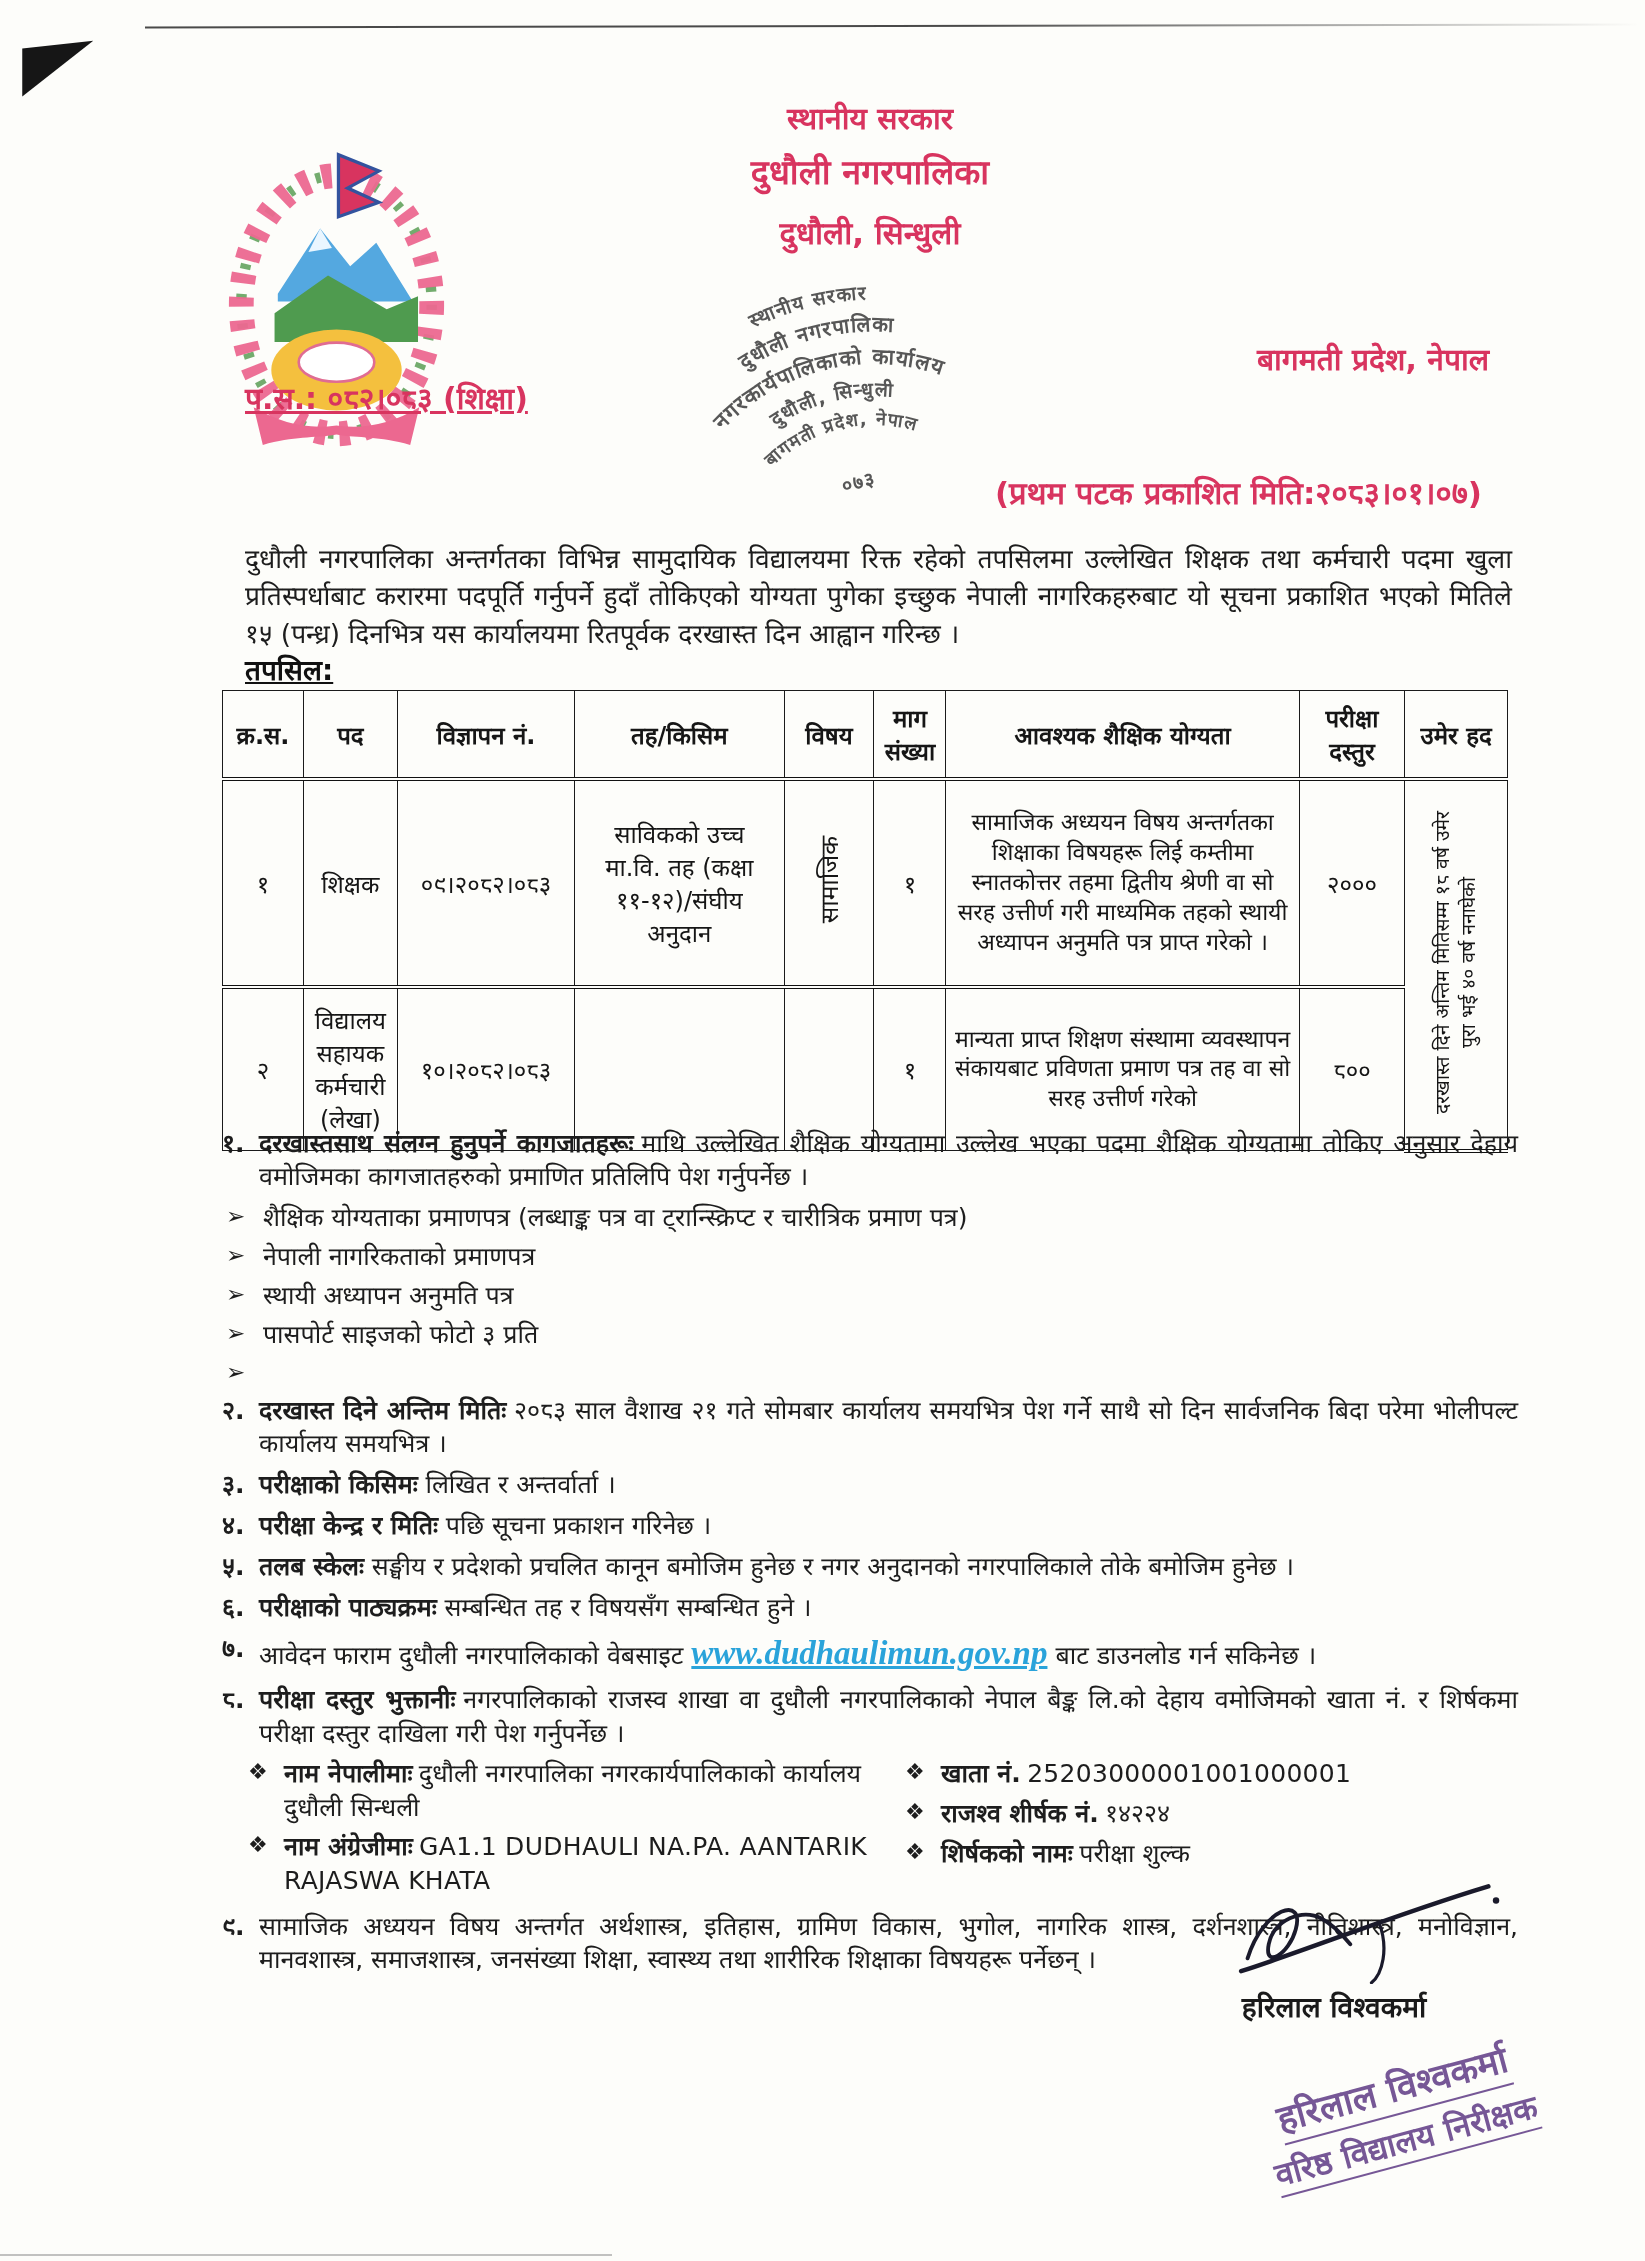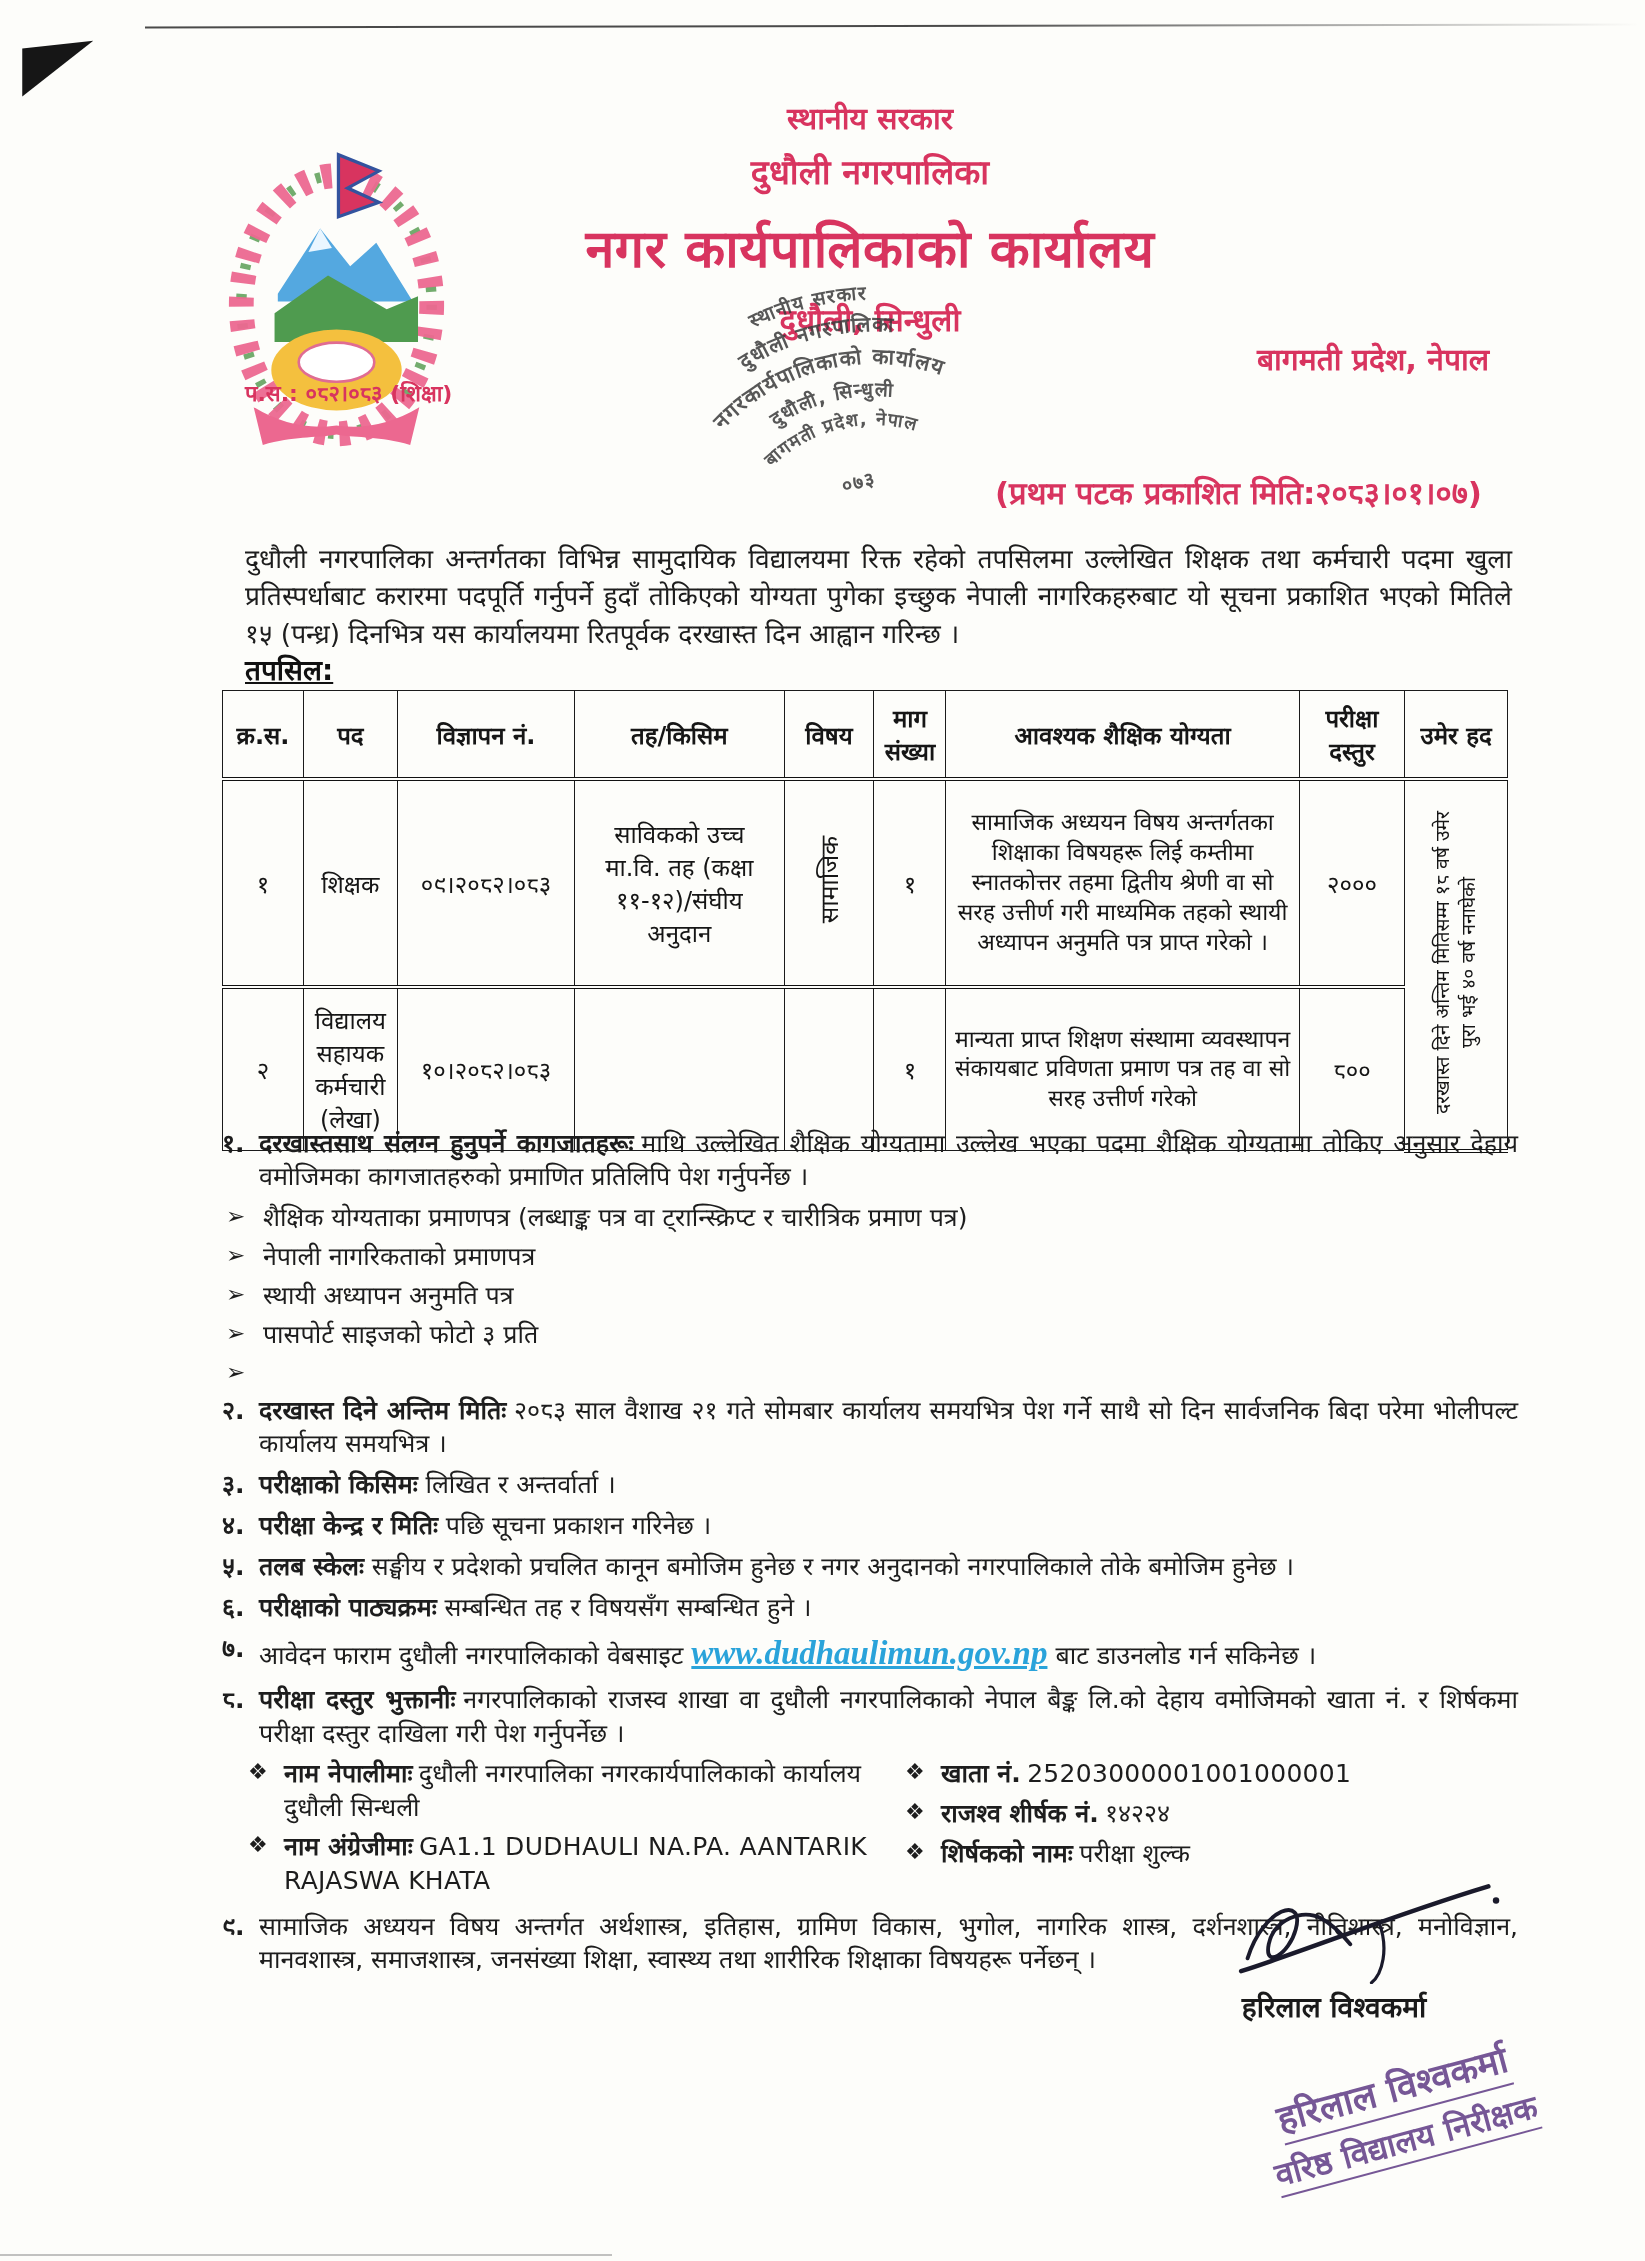--- a/index.html
+++ b/index.html
@@ -30,21 +30,21 @@
   .lh-muni{font-size:34px;font-weight:600;margin-bottom:17px;}
   .lh-office{font-size:52px;font-weight:800;margin-bottom:15.5px;letter-spacing:0.6px;}
   .lh-place{font-size:31px;font-weight:600;}
 
   .province{
     position:absolute;left:1212px;top:338px;width:322px;text-align:center;
     color:#d8345f;font-size:30px;font-weight:600;z-index:2;
   }
   .ref-no{
     position:absolute;left:245px;top:377px;
-    color:#d8345f;font-size:22px;font-weight:600;z-index:2;
+    color:#d8345f;font-size:30px;font-weight:600;z-index:2;text-decoration:underline;
   }
   .seal{position:absolute;left:645px;top:240px;width:361px;height:284px;z-index:5;opacity:.85;}
   .seal text{fill:#3b3b3b;font-weight:600;letter-spacing:2px;}
 
   .notice-title{
     position:absolute;left:193px;top:420px;width:1289px;text-align:center;
     color:#d8345f;font-size:35px;font-weight:800;z-index:2;
   }
   .notice-subtitle{
     position:absolute;left:193px;top:471px;width:1289px;text-align:right;
@@ -122,21 +122,20 @@
     <polygon points="150,128 168,158 132,164" fill="#eaf6ff"></polygon>
     <polygon points="80,258 162,200 252,252 300,232 300,302 80,302" fill="#4f9b4f"></polygon>
     <ellipse cx="175" cy="345" rx="100" ry="62" fill="#f4c03e"></ellipse>
     <ellipse cx="175" cy="333" rx="58" ry="30" fill="#ffffff" stroke="#e06c92" stroke-width="4"></ellipse>
     <path d="M48,402 C92,428 132,436 175,430 C218,436 258,428 302,402 L288,460 C240,446 210,450 175,444 C140,450 110,446 62,460 Z" fill="#ec6890"></path>
   </svg>
 
   <div class="letterhead">
     <div class="lh-govt">स्थानीय सरकार</div>
     <div class="lh-muni">दुधौली नगरपालिका</div>
-    <div class="lh-office">नगर कार्यपालिकाको कार्यालय</div>
     <div class="lh-place">दुधौली, सिन्धुली</div>
   </div>
   <div class="province">बागमती प्रदेश, नेपाल</div>
   <div class="ref-no">प.स.: ०८२।०८३  (शिक्षा)</div>
 
   <svg class="seal" viewBox="0 0 560 440">
     <defs>
       <path id="arc1" d="M 49 176 A 420 420 0 0 1 531 176"></path>
       <path id="arc2" d="M 62 228 A 370 370 0 0 1 518 228"></path>
       <path id="arc3" d="M 76 282 A 320 320 0 0 1 504 282"></path>

